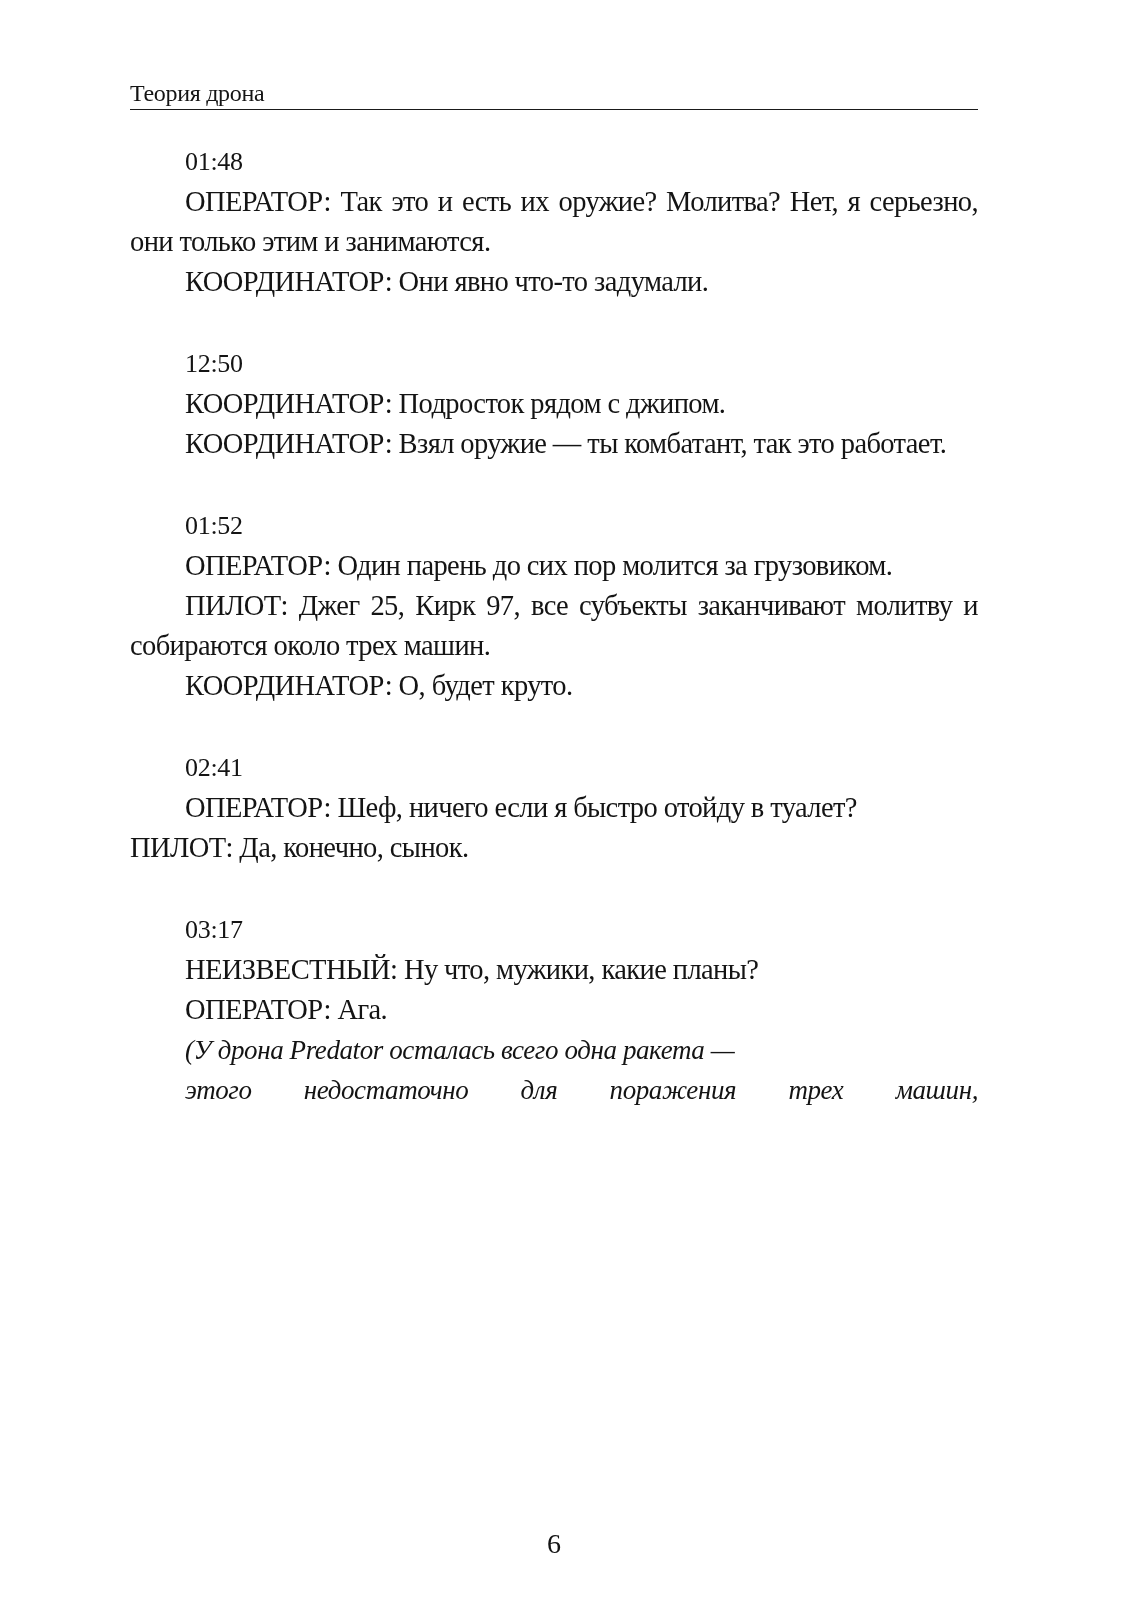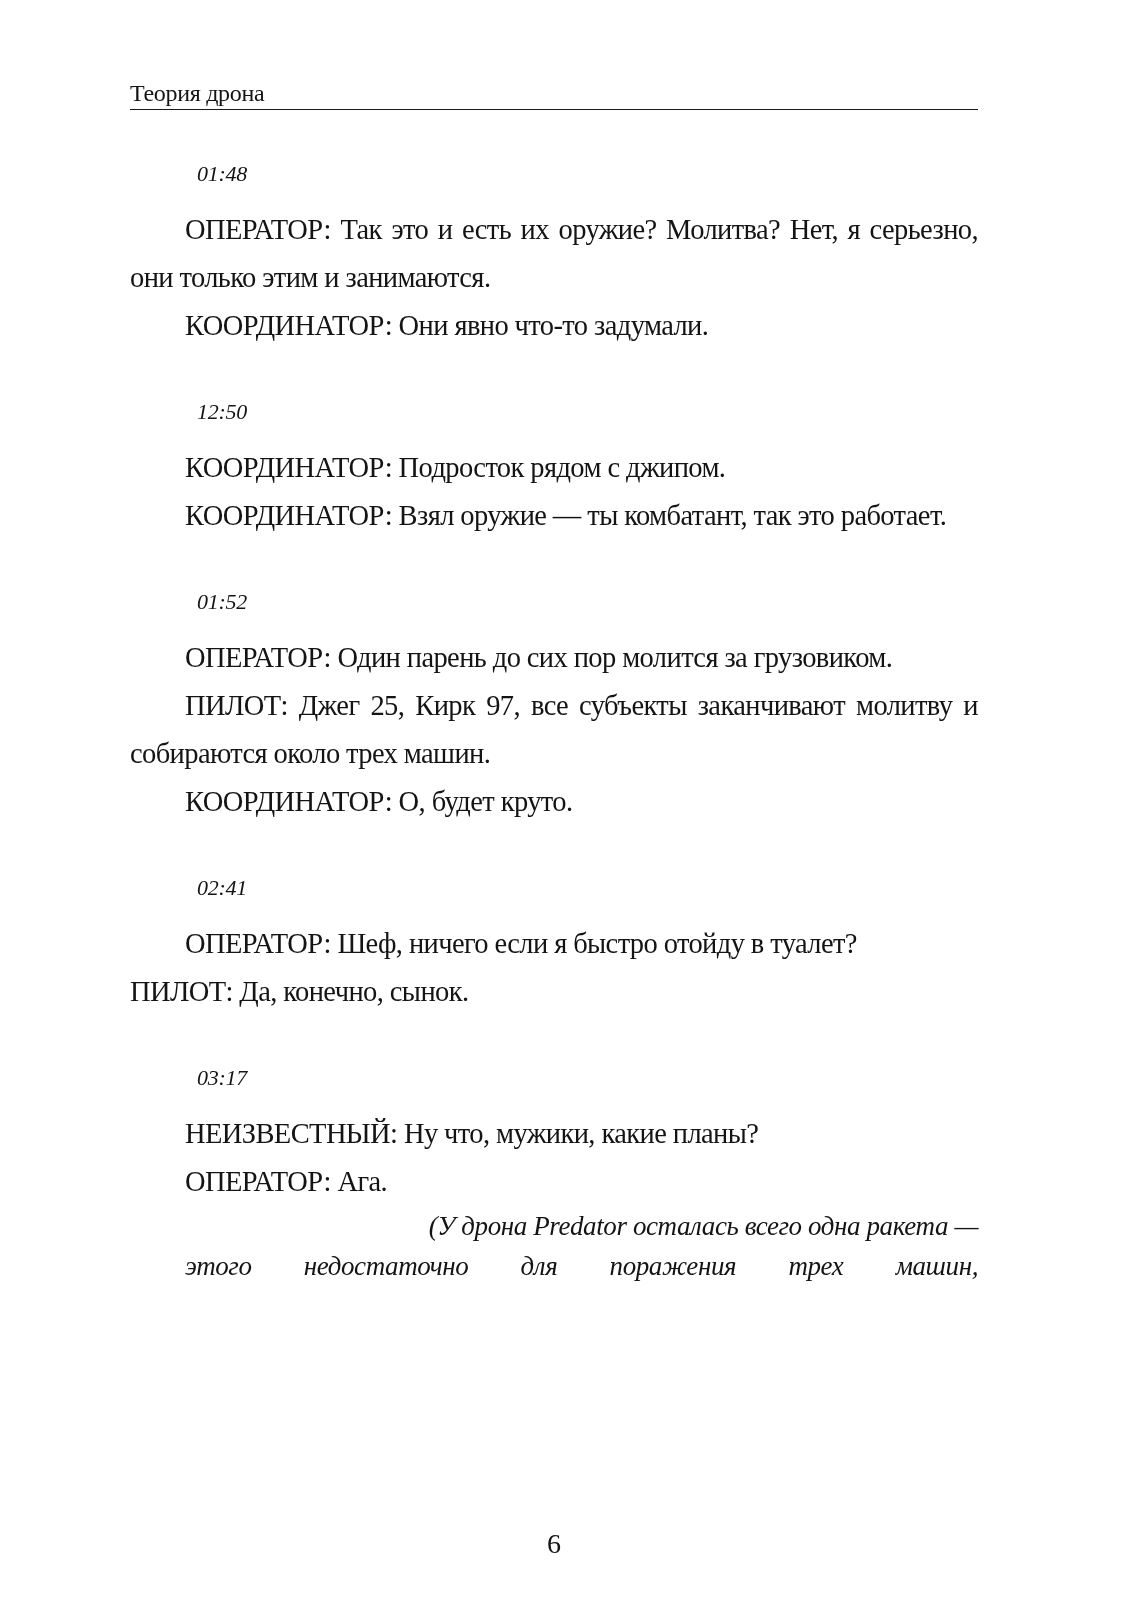--- a/index.html
+++ b/index.html
@@ -39,50 +39,48 @@
       top: 142px;
       width: 848px;
     }
     .section {
       margin: 0;
     }
     .section + .section {
       margin-top: 42px;
     }
     .timestamp {
-      font-style: italic;
-      font-size: 22px;
+      font-size: 26px;
       line-height: 40px;
       text-indent: 55px;
       letter-spacing: -0.3px;
-      margin: 12px;
+      margin: 0;
     }
     .line {
       font-size: 28.5px;
-      line-height: 48px;
+      line-height: 40px;
       text-indent: 55px;
       text-align: justify;
       letter-spacing: -0.6px;
       margin: 0;
       transform-origin: left;
     }
     .line.flush {
       text-indent: 0;
     }
     .line.last-left {
       text-align-last: left;
     }
     .note {
       font-style: italic;
       font-size: 27px;
       line-height: 40px;
       text-indent: 55px;
       letter-spacing: -0.4px;
       margin: 0;
-      text-align: right;
     }
     .note.justify-all {
       text-align: justify;
       text-align-last: justify;
     }
     .note.flush {
       text-indent: 0;
     }
     .page-number {
       position: absolute;

